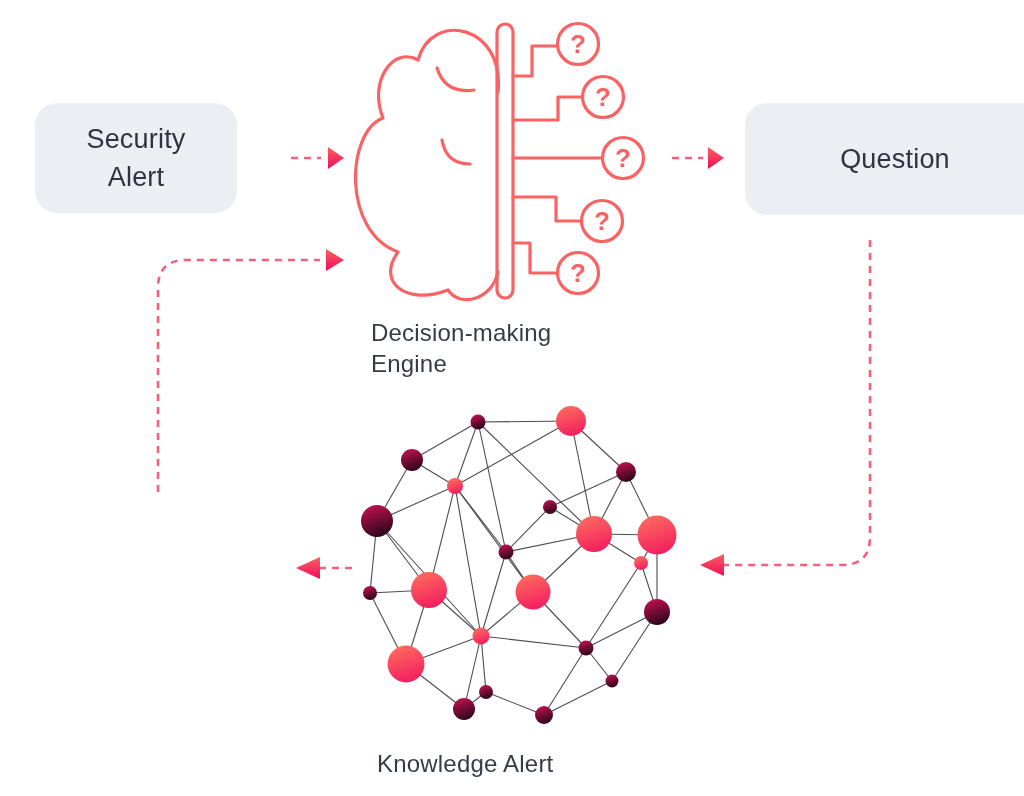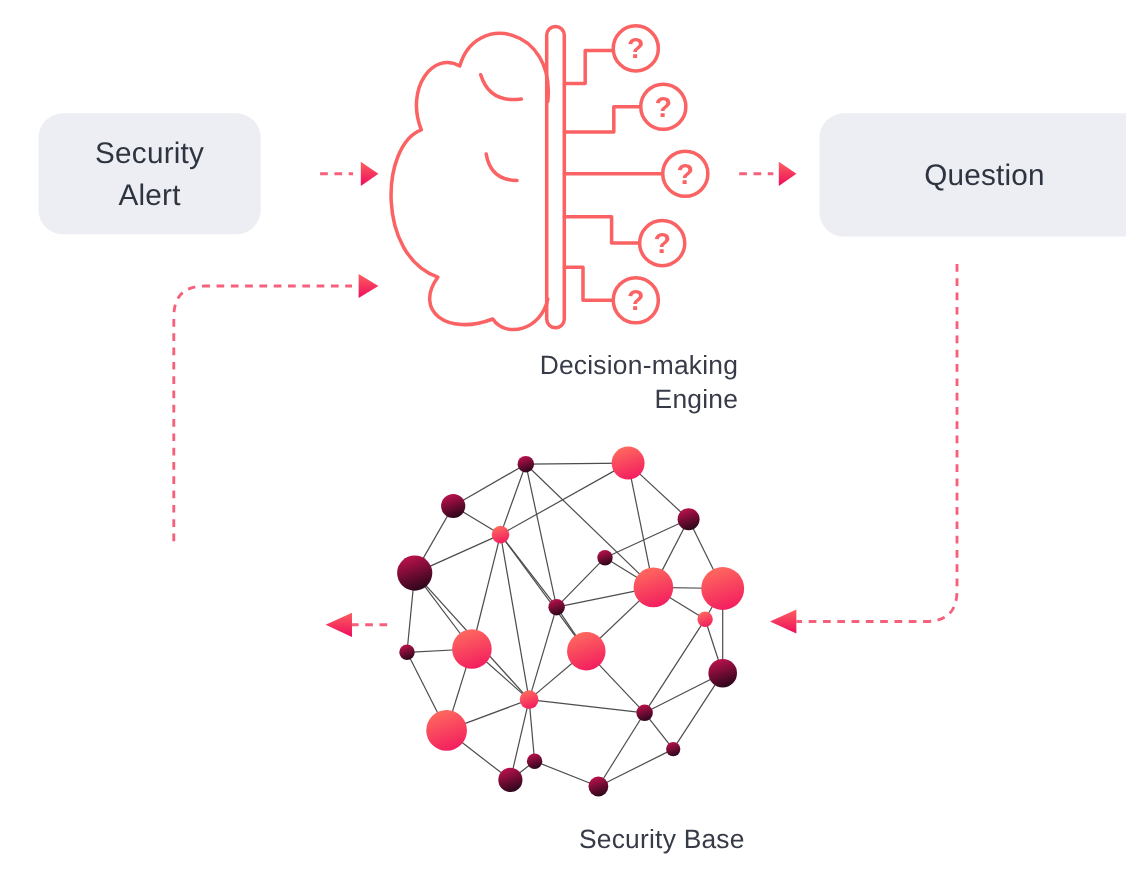--- a/index.html
+++ b/index.html
@@ -12,21 +12,21 @@
     position:absolute;background:var(--box-fill,#edeef3);border-radius:22px;
     display:flex;align-items:center;justify-content:center;text-align:center;
     color:var(--box-text,#2e3440);font-size:27px;line-height:38px;
     white-space:pre-line;letter-spacing:.2px;
   }
   #box-security{left:35px;top:103px;width:202px;height:110px;}
   #box-question{left:745px;top:103px;width:300px;height:112px;}
   #box-answer{left:35px;top:510px;width:250px;height:112px;}
   .diagram-label{
     position:absolute;color:var(--label-text,#363b47);font-size:24px;line-height:31px;
-    text-align:right;white-space:pre-line;letter-spacing:.2px;
+    text-align:left;white-space:pre-line;letter-spacing:.2px;
   }
   #label-engine{left:371px;top:317px;width:300px;}
   #label-kb{left:377px;top:748px;width:300px;}
   .brain-stroke{stroke:var(--coral,#fa6263);stroke-width:3.2;fill:none;
     stroke-linecap:round;stroke-linejoin:round;}
   .q-circle{stroke:var(--coral,#fa6263);stroke-width:3.2;fill:#ffffff;}
   .q-text{fill:var(--coral,#fa6263);font-size:26px;font-weight:bold;
     font-family:"Liberation Sans",sans-serif;text-anchor:middle;}
   .dash-line{stroke:var(--dash,#f6607a);stroke-width:2.6;fill:none;
     stroke-dasharray:7 6;stroke-linecap:butt;}
@@ -182,15 +182,15 @@
         <circle cx="544" cy="715" r="9" fill="url(#grad-dark)"></circle>
       </g>
   </svg>
 
   <div class="flow-box" id="box-security">Security
 Alert</div>
   <div class="flow-box" id="box-question">Question</div>
 
   <div class="diagram-label" id="label-engine">Decision-making
 Engine</div>
-  <div class="diagram-label" id="label-kb">Security Base</div>
+  <div class="diagram-label" id="label-kb">Knowledge Alert</div>
 
 </div>
 
 </body></html>

